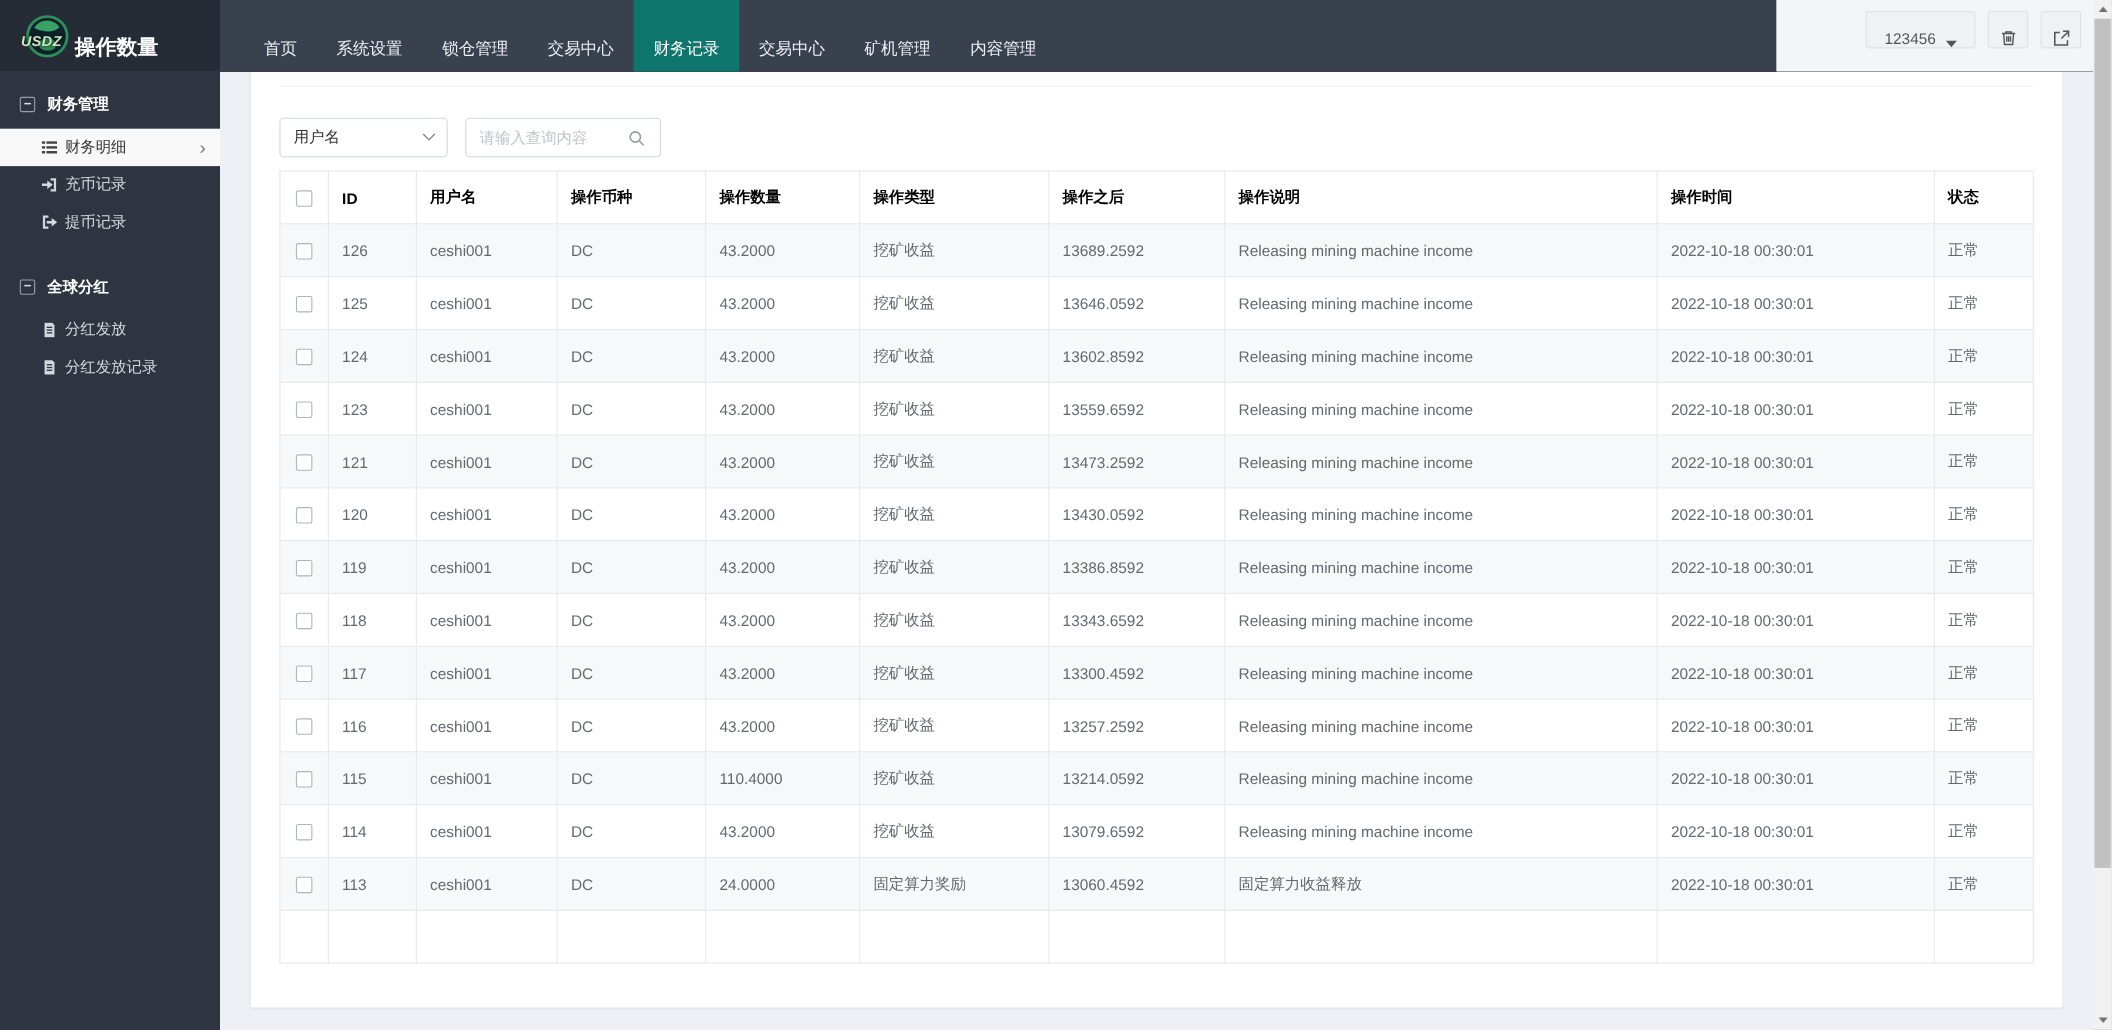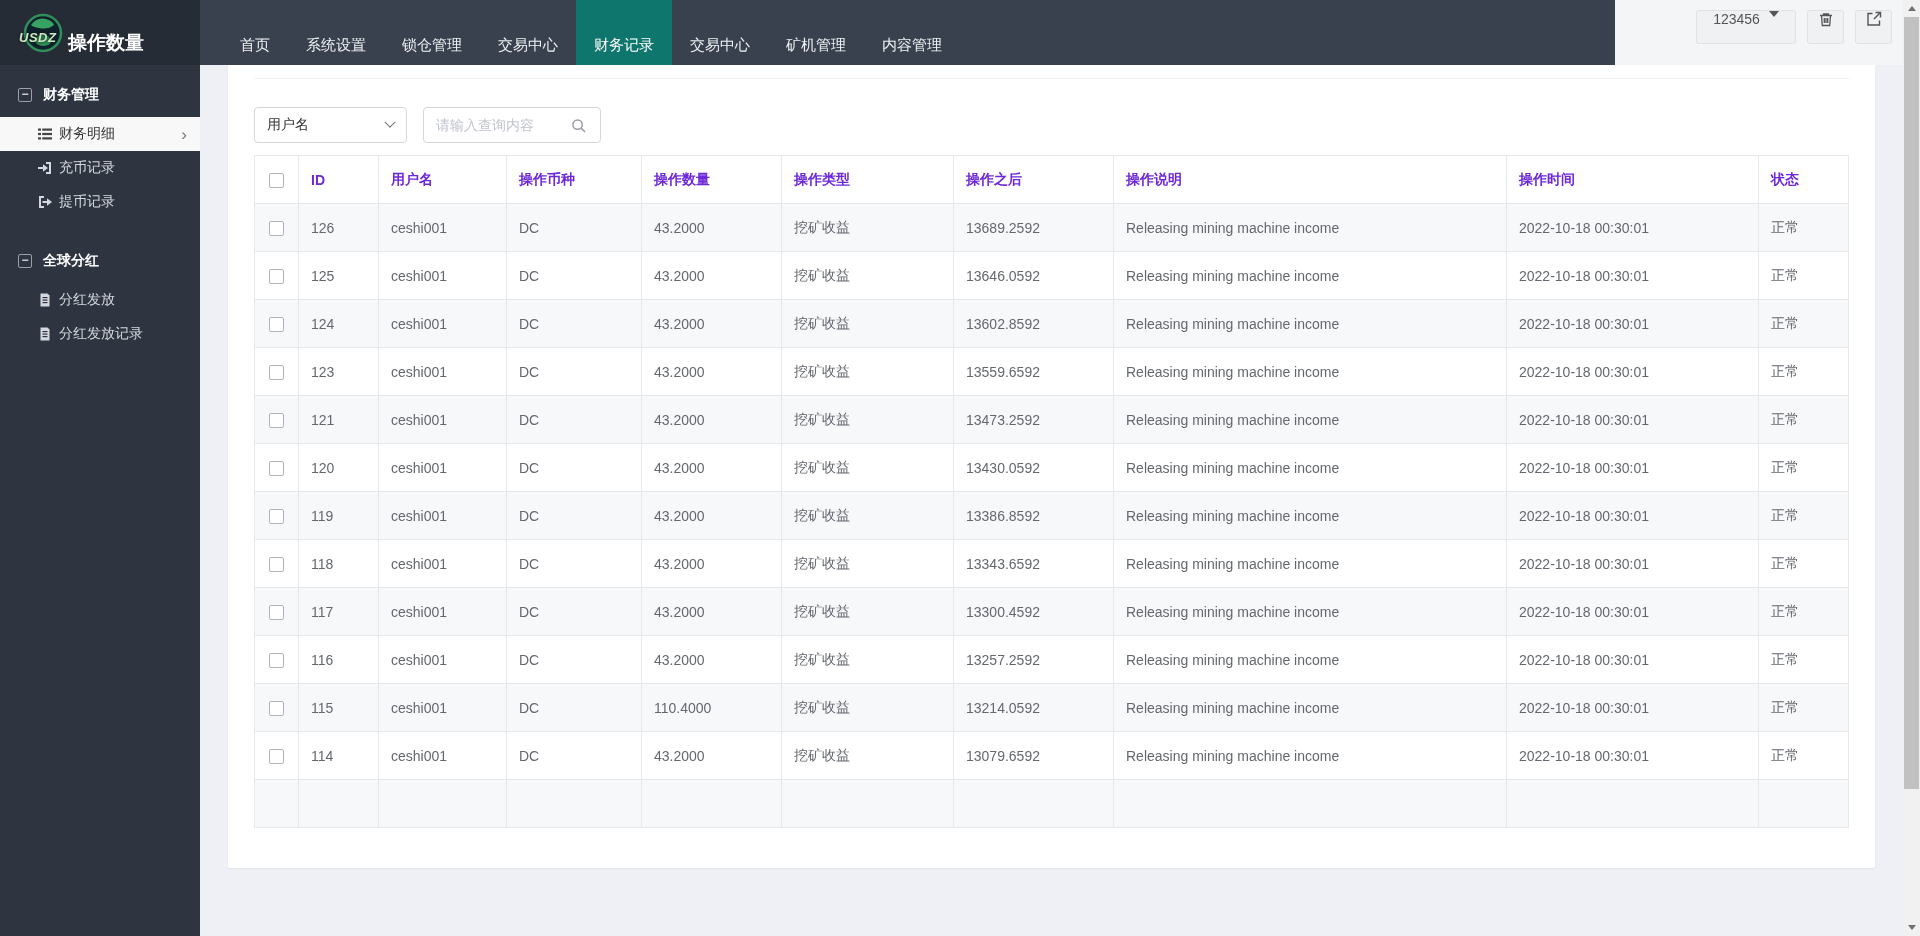--- a/index.html
+++ b/index.html
@@ -13,21 +13,21 @@
   .globe { position:relative; width:42px; height:42px; flex:0 0 42px; }
   .usdz { position:absolute; left:-3px; bottom:9px; color:#cfe6c4; font-weight:bold; font-size:13px;
           letter-spacing:.5px; text-shadow:0 0 3px #0a1a12; font-style:italic; }
   .app-name { color:#fff; font-size:19px; font-weight:bold; align-self:flex-end; margin:0 0 9px 4px; white-space:nowrap; }
   .nav-menu { display:flex; margin-left:22px; }
   .nav-item { padding:12px 18px; line-height:65px; color:#eef1f4; font-size:15px; cursor:pointer; white-space:nowrap; }
   .nav-item.active { background:#0f766e; color:#fff;text-align:center; }
   .navbar-light { flex:1; background:#f4f5f7; display:flex; justify-content:flex-end; align-items:flex-start;
                   padding:10px 28px 0 0; gap:11px; }
   .btn { background:#f0f1f3; border:1px solid #e0e1e3; border-radius:3px; height:34px; display:flex;
-         align-items:flex-start; justify-content:center; color:#555; font-size:14px; cursor:pointer; }
+         align-items:flex-end; justify-content:center; color:#555; font-size:14px; cursor:pointer; }
   .user-btn { width:100px; gap:9px; }
   .icon-btn { width:37px; }
   .caret { width:0; height:0; border-left:5px solid transparent; border-right:5px solid transparent;
            border-top:6px solid #555; display:inline-block; }
 
   
   .sidebar { position:fixed; top:65px; left:0; bottom:0; width:200px; background:#2f3540; z-index:10; }
   .side-head { display:flex; align-items:center; gap:11px; padding:21px 0 13px 18px; color:#fff;
                font-weight:bold; font-size:14px; cursor:pointer; }
   .collapse-box { width:14px; height:14px; border:1px solid #98a0ac; border-radius:2px; color:#d8dce2;
@@ -51,21 +51,21 @@
   .sel-chev { margin-left:auto; width:8px; height:8px; border-right:1.6px solid #777; border-bottom:1.6px solid #777;
               transform:rotate(45deg) translate(-2px,-2px); }
   .search { width:178px; height:36px; border:1px solid #d4d7dc; border-radius:4px; display:flex;
             align-items:center; padding:0 14px 0 12px; background:#fff; }
   .search input { border:none; outline:none; flex:1; min-width:0; font-size:14px; color:#3b82f6;
                   font-family:inherit; background:transparent; }
   .search input::placeholder { color:#bfc3cc; }
 
   table { margin-top:12px; border-collapse:collapse; width:100%; table-layout:fixed; font-size:14px; color:#64686e; }
   th,td { border:1px solid #e7e8ea; height:48px; padding:0 12px; text-align:left; overflow:hidden; white-space:nowrap; }
-  th { color:#6d28d9; font-weight:bold; background:#fff; }
+  th { color:#000000; font-weight:bold; background:#fff; }
   tbody tr:nth-child(odd) { background:#f7f8fa; }
   .cb-cell { text-align:center; padding:0; }
   .cbx { display:inline-block; width:15px; height:15px; border:1.5px solid #b0b4bb; border-radius:2px;
          background:#fff; vertical-align:middle; cursor:pointer; }
 
   
   .scrollbar { position:fixed; top:0; right:0; width:17px; height:936px; background:#f1f1f1; z-index:30; }
   .sb-up,.sb-down { position:absolute; left:0; width:17px; height:15px; display:flex; align-items:center; justify-content:center; }
   .sb-up { top:1px; } .sb-down { bottom:1px; }
   .tri-up { width:0; height:0; border-left:4px solid transparent; border-right:4px solid transparent; border-bottom:5px solid #6f6f6f; }
@@ -378,20 +378,32 @@
             <td>ceshi001</td>
             <td>DC</td>
             <td>43.2000</td>
             <td>挖矿收益</td>
             <td>13079.6592</td>
             <td>Releasing mining machine income</td>
             <td>2022-10-18 00:30:01</td>
             <td>正常</td>
           </tr>
           <tr>
+            <td class="cb-cell"><span class="cbx"></span></td>
+            <td>113</td>
+            <td>ceshi001</td>
+            <td>DC</td>
+            <td>24.0000</td>
+            <td>固定算力奖励</td>
+            <td>13060.4592</td>
+            <td>固定算力收益释放</td>
+            <td>2022-10-18 00:30:01</td>
+            <td>正常</td>
+          </tr>
+          <tr>
             <td></td>
             <td></td>
             <td></td>
             <td></td>
             <td></td>
             <td></td>
             <td></td>
             <td></td>
             <td></td>
             <td></td>

